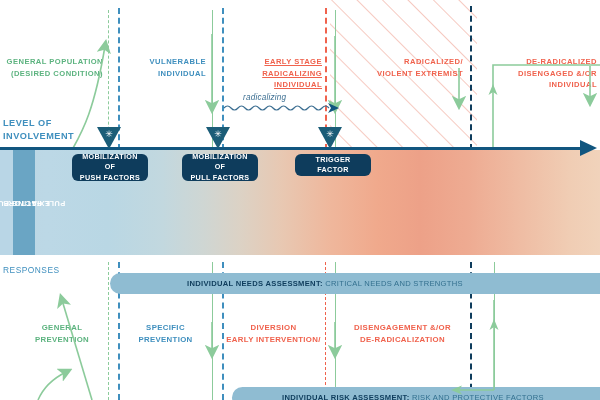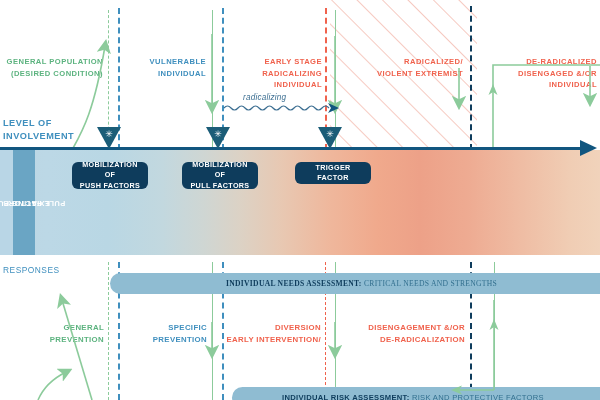--- a/index.html
+++ b/index.html
@@ -47,21 +47,21 @@
     position:absolute;left:580px;top:140px;width:0;height:0;
     border-top:8px solid transparent;border-bottom:8px solid transparent;
     border-left:17px solid #11567f;
   }
 
   
   .pill{
     position:absolute;background:#0e3c5c;color:#ffffff;border-radius:6px;
     font-size:7.2px;font-weight:700;letter-spacing:.35px;line-height:10.5px;
     text-align:center;display:flex;align-items:center;justify-content:center;
-    padding:0 7px;text-transform:uppercase;box-sizing:border-box;margin-top:8px;
+    padding:0 7px;text-transform:uppercase;box-sizing:border-box;
   }
   
   .tri{position:absolute;width:24px;height:22px;}
   .tri .shape{
     position:absolute;left:0;top:0;width:0;height:0;
     border-left:12px solid transparent;border-right:12px solid transparent;
     border-top:22px solid #1b5d78;
   }
   .tri .star{
     position:absolute;left:0;top:3px;width:24px;text-align:center;
@@ -89,21 +89,21 @@
     position:absolute;height:21px;background:#8fbcd2;border-radius:11px 0 0 11px;
     display:flex;align-items:center;box-sizing:border-box;
   }
   .assessbar .txt{font-size:7.6px;letter-spacing:.3px;white-space:nowrap;}
   .assessbar .txt b{color:#0e3c5c;font-weight:700;}
   .assessbar .txt i{color:#33708f;font-style:normal;}
 
   
   .resplbl{
     position:absolute;font-size:7.8px;font-weight:700;letter-spacing:.35px;
-    line-height:11.5px;text-align:right;text-transform:uppercase;
+    line-height:11.5px;text-align:center;text-transform:uppercase;
   }
 
   svg.ov{position:absolute;left:0;top:0;width:600px;height:400px;pointer-events:none;}
 </style>
 </head>
 <body>
 
 <div id="stage">
 
   <svg class="ov">
@@ -138,21 +138,21 @@
   <div class="stagelbl" style="left:0px;top:10px;width:103px;color:#5cb37f;">
     <div>GENERAL POPULATION</div>
     <div>(DESIRED CONDITION)</div>
   </div>
 
   <div class="stagelbl" style="left:120px;top:10px;width:86px;color:#3f8fbe;">
     <div>VULNERABLE</div>
     <div>INDIVIDUAL</div>
   </div>
 
-  <div class="stagelbl" style="left:240px;top:10px;width:82px;color:#f0624d;">
+  <div class="stagelbl" style="left:240px;top:10px;width:82px;color:#f0624d;text-decoration:underline;">
     <div>EARLY STAGE</div>
     <div>RADICALIZING</div>
     <div>INDIVIDUAL</div>
   </div>
 
   <div class="stagelbl" style="left:350px;top:10px;width:113px;color:#f0624d;">
     <div>RADICALIZED/</div>
     <div>VIOLENT EXTREMIST</div>
   </div>
 
@@ -234,21 +234,21 @@
       <div>PULL FACTORS</div>
     </div>
   </div>
 
   <div class="pill" style="left:295px;top:154px;width:76px;height:22px;">
     <div>TRIGGER FACTOR</div>
   </div>
 
   <div id="respLbl">RESPONSES</div>
 
-  <div class="assessbar" style="left:110px;top:273px;width:490px;padding-left:116px;font-family:Liberation Serif, serif;">
+  <div class="assessbar" style="left:110px;top:273px;width:490px;padding-left:77px;">
     <div class="txt">
       <b>INDIVIDUAL NEEDS ASSESSMENT:</b><i> CRITICAL NEEDS AND STRENGTHS</i>
     </div>
   </div>
 
   <div class="assessbar" style="left:232px;top:387px;width:368px;padding-left:50px;height:21px;">
     <div class="txt">
       <b>INDIVIDUAL RISK ASSESSMENT:</b><i> RISK AND PROTECTIVE FACTORS</i>
     </div>
   </div>

